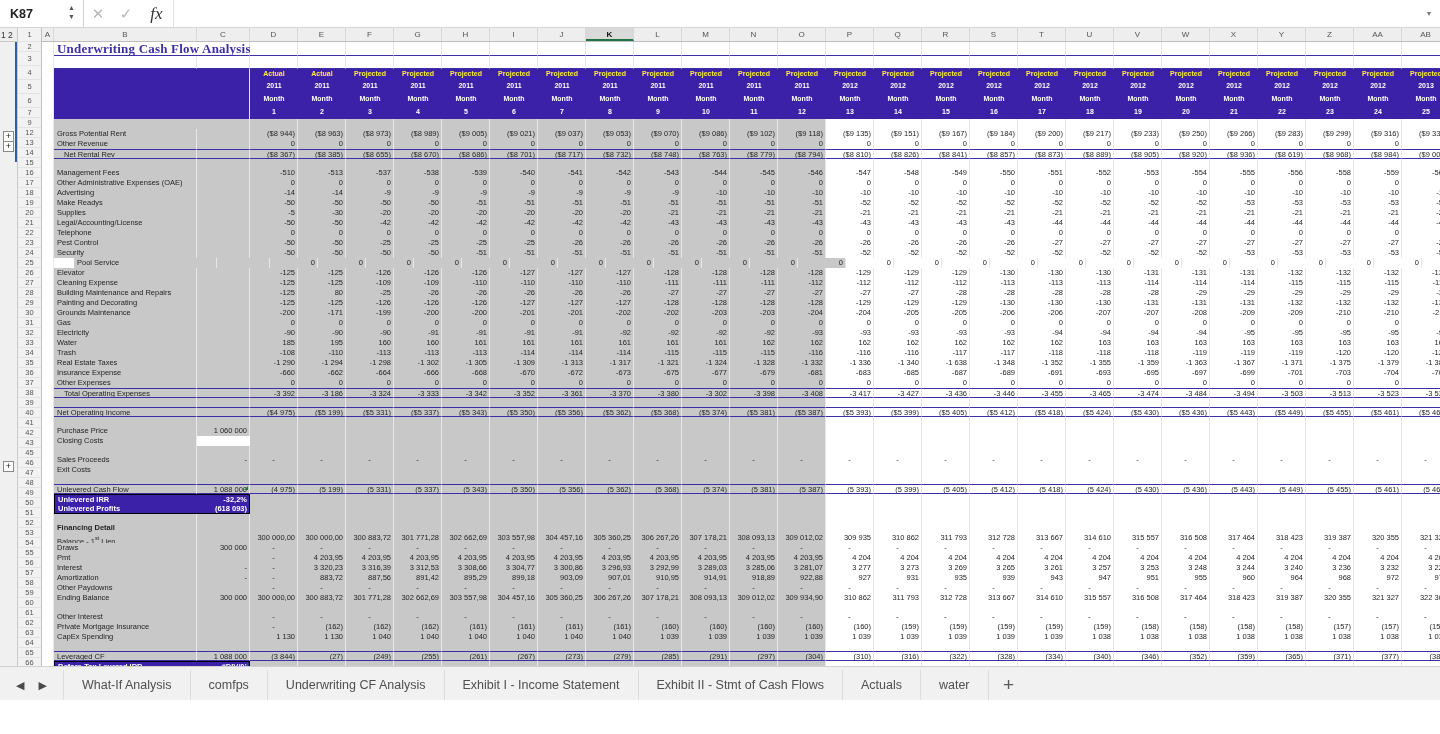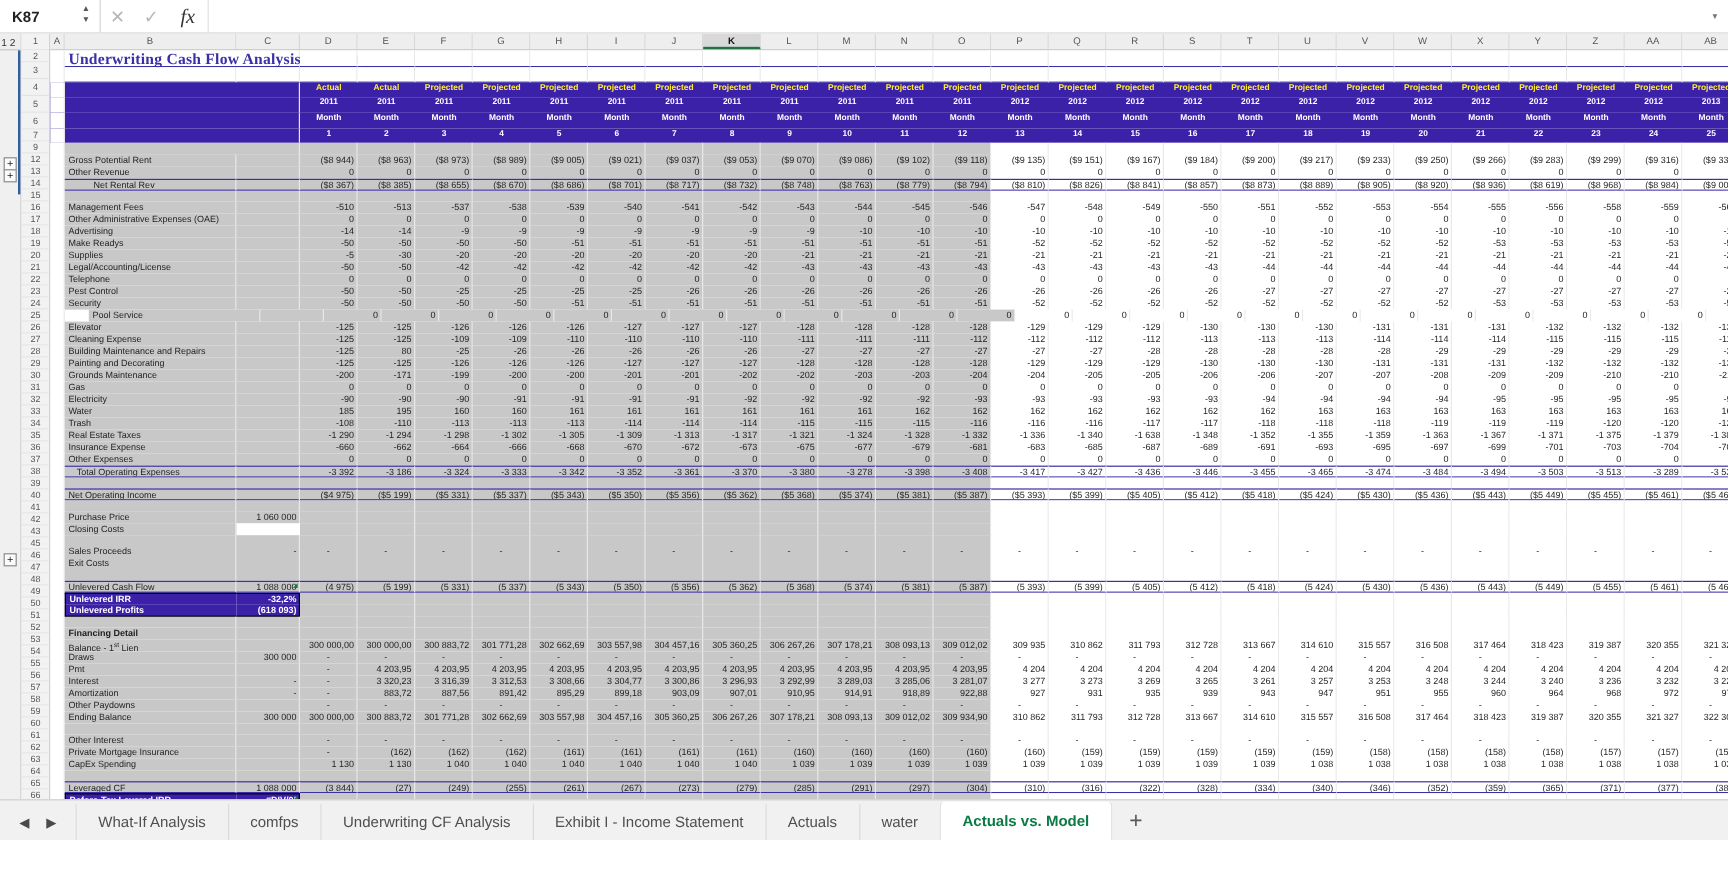--- a/index.html
+++ b/index.html
@@ -565,21 +565,21 @@
         <div class="cell white" style="width: 48px;">0</div>
         <div class="cell white" style="width: 48px;">0</div>
         <div class="cell white" style="width: 48px;">0</div>
         <div class="cell white" style="width: 48px;">0</div>
         <div class="cell white" style="width: 48px;">0</div>
         <div class="cell white" style="width: 48px;">0</div>
         <div class="cell white" style="width: 48px;">0</div>
       </div>
       <div class="row">
         <div class="cell white" style="width: 12px;"></div>
-        <div class="cell lbl shade rule-top rule-bottom" style="width: 143px; padding-left: 24px;">Net Rental Rev</div>
+        <div class="cell lbl shade rule-top rule-bottom" style="width: 143px; padding-left: 10px;">Net Rental Rev</div>
         <div class="cell shade rule-top rule-bottom" style="width: 53px;"></div>
         <div class="cell shade rule-top rule-bottom" style="width: 48px;">($8 367)</div>
         <div class="cell shade rule-top rule-bottom" style="width: 48px;">($8 385)</div>
         <div class="cell shade rule-top rule-bottom" style="width: 48px;">($8 655)</div>
         <div class="cell shade rule-top rule-bottom" style="width: 48px;">($8 670)</div>
         <div class="cell shade rule-top rule-bottom" style="width: 48px;">($8 686)</div>
         <div class="cell shade rule-top rule-bottom" style="width: 48px;">($8 701)</div>
         <div class="cell shade rule-top rule-bottom" style="width: 48px;">($8 717)</div>
         <div class="cell shade rule-top rule-bottom" style="width: 48px;">($8 732)</div>
         <div class="cell shade rule-top rule-bottom" style="width: 48px;">($8 748)</div>
@@ -1296,35 +1296,35 @@
         <div class="cell shade rule-top rule-bottom" style="width: 53px;"></div>
         <div class="cell shade rule-top rule-bottom" style="width: 48px;">-3 392</div>
         <div class="cell shade rule-top rule-bottom" style="width: 48px; text-align: right;">-3 186</div>
         <div class="cell shade rule-top rule-bottom" style="width: 48px;">-3 324</div>
         <div class="cell shade rule-top rule-bottom" style="width: 48px;">-3 333</div>
         <div class="cell shade rule-top rule-bottom" style="width: 48px;">-3 342</div>
         <div class="cell shade rule-top rule-bottom" style="width: 48px;">-3 352</div>
         <div class="cell shade rule-top rule-bottom" style="width: 48px;">-3 361</div>
         <div class="cell shade rule-top rule-bottom" style="width: 48px;">-3 370</div>
         <div class="cell shade rule-top rule-bottom" style="width: 48px;">-3 380</div>
-        <div class="cell shade rule-top rule-bottom" style="width: 48px;">-3 278</div>
+        <div class="cell shade rule-top rule-bottom" style="width: 48px;">-3 302</div>
         <div class="cell shade rule-top rule-bottom" style="width: 48px;">-3 398</div>
         <div class="cell shade rule-top rule-bottom" style="width: 48px;">-3 408</div>
         <div class="cell white rule-top rule-bottom" style="width: 48px;">-3 417</div>
         <div class="cell white rule-top rule-bottom" style="width: 48px;">-3 427</div>
         <div class="cell white rule-top rule-bottom" style="width: 48px;">-3 436</div>
         <div class="cell white rule-top rule-bottom" style="width: 48px;">-3 446</div>
         <div class="cell white rule-top rule-bottom" style="width: 48px;">-3 455</div>
         <div class="cell white rule-top rule-bottom" style="width: 48px;">-3 465</div>
         <div class="cell white rule-top rule-bottom" style="width: 48px;">-3 474</div>
         <div class="cell white rule-top rule-bottom" style="width: 48px;">-3 484</div>
         <div class="cell white rule-top rule-bottom" style="width: 48px;">-3 494</div>
         <div class="cell white rule-top rule-bottom" style="width: 48px;">-3 503</div>
         <div class="cell white rule-top rule-bottom" style="width: 48px;">-3 513</div>
-        <div class="cell white rule-top rule-bottom" style="width: 48px;">-3 289</div>
+        <div class="cell white rule-top rule-bottom" style="width: 48px;">-3 523</div>
         <div class="cell white rule-top rule-bottom" style="width: 48px;">-3 532</div>
       </div>
       <div class="row">
         <div class="cell white" style="width: 12px;"></div>
         <div class="cell lbl shade" style="width: 143px;"></div>
         <div class="cell shade" style="width: 53px;"></div>
         <div class="cell shade" style="width: 48px;"></div>
         <div class="cell shade" style="width: 48px;"></div>
         <div class="cell shade" style="width: 48px;"></div>
         <div class="cell shade" style="width: 48px;"></div>
@@ -2255,19 +2255,19 @@
   <div id="tabbar">
     <div id="tab-nav">
       <span class="navarrow">◀</span>
       <span class="navarrow">▶</span>
     </div>
     <div id="tab-list" style="display:flex;align-items:flex-end;">
         <div class="tab">What-If Analysis</div>
         <div class="tab">comfps</div>
         <div class="tab">Underwriting CF Analysis</div>
         <div class="tab">Exhibit I - Income Statement</div>
+        <div class="tab">Exhibit II - Stmt of Cash Flows</div>
         <div class="tab">Actuals</div>
         <div class="tab">water</div>
-        <div class="tab active">Actuals vs. Model</div>
       </div>
     <div id="tab-add">+</div>
   </div>
 </div>
 
 </body></html>

